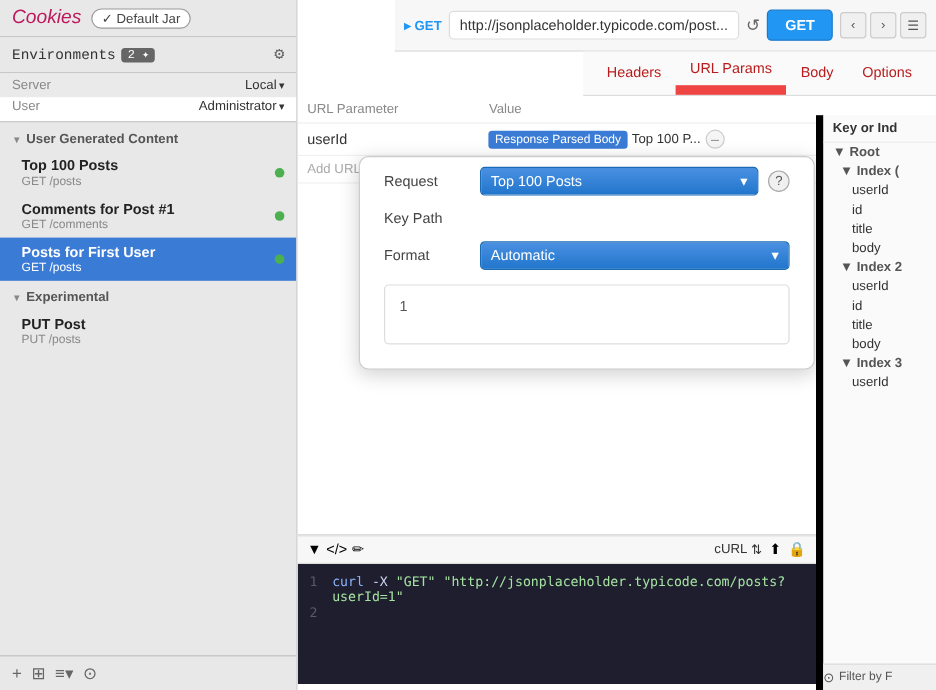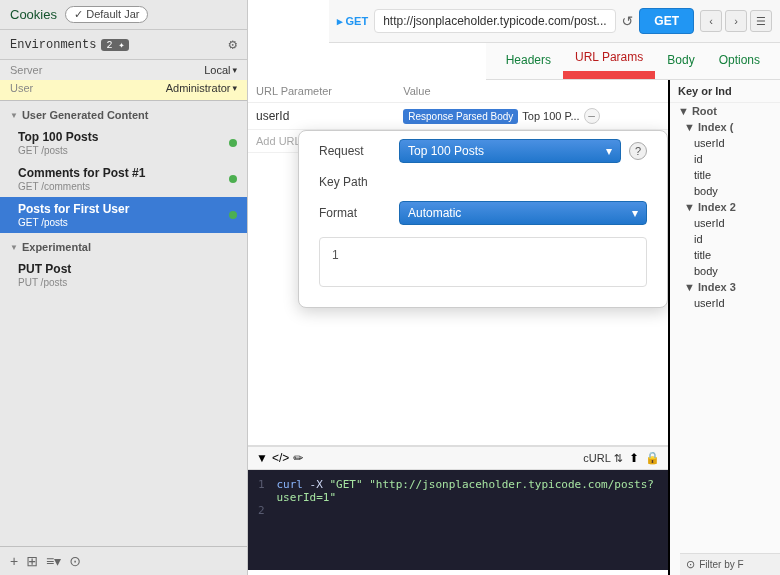--- a/index.html
+++ b/index.html
@@ -28,23 +28,24 @@
     .cookies-row {
       display: flex;
       align-items: center;
       gap: 8px;
       padding: 6px 10px;
       border-bottom: 1px solid #c8c8c8;
       background: #e8e8e8;
     }
 
     .cookies-label {
-      font-size: 13px;
-      color: #14532d;
+      font-size: 16px;
+      color: #be185d;
       font-weight: 500;
+      font-style: italic;
     }
 
     .default-jar-badge {
       background: white;
       border: 1px solid #999;
       border-radius: 10px;
       padding: 1px 8px;
       font-size: 11px;
       color: #444;
       display: flex;
@@ -94,21 +95,21 @@
       display: flex;
       align-items: center;
       gap: 2px;
     }
 
     .user-row {
       display: flex;
       align-items: center;
       justify-content: space-between;
       padding: 2px 10px 6px;
-      background: #fef9c3;
+      background: #ffffff;
       border-bottom: 1px solid #c0c0c0;
     }
 
     .user-label { font-size: 11px; color: #888; }
     .user-value {
       font-size: 11px;
       color: #333;
       display: flex;
       align-items: center;
       gap: 2px;
@@ -238,21 +239,21 @@
       display: flex;
       align-items: center;
       padding: 0 8px;
       border-bottom: 1px solid #ddd;
       background: #fafafa;
     }
 
     .tab {
       padding: 7px 12px;
       font-size: 12px;
-      color: #15803d;
+      color: #b91c1c;
       cursor: pointer;
       border-bottom: 2px solid transparent;
     }
 
     .tab.active {
       color: #b91c1c;
       border-bottom: 8px solid #ef4444;
     }
 
     .nav-btn {
@@ -482,25 +483,26 @@
       gap: 8px;
     }
 
     .line-num { color: #585b70; width: 12px; }
     .code-keyword { color: #89b4fa; }
     .code-string { color: #a6e3a1; }
     .code-param { color: #cdd6f4; }
 
     
     .right-panel {
-      width: 112px;
-      border-left: 2px solid #000000;
+      width: 100px;
+      border-left: 6px solid #000000;
       background: #fafafa;
       overflow-y: auto;
       font-size: 11px;
+      margin-top: 16px;
     }
 
     .right-panel-header {
       padding: 5px 8px;
       font-weight: bold;
       color: #333;
       border-bottom: 1px solid #eee;
     }
 
     .rp-tree-item {

